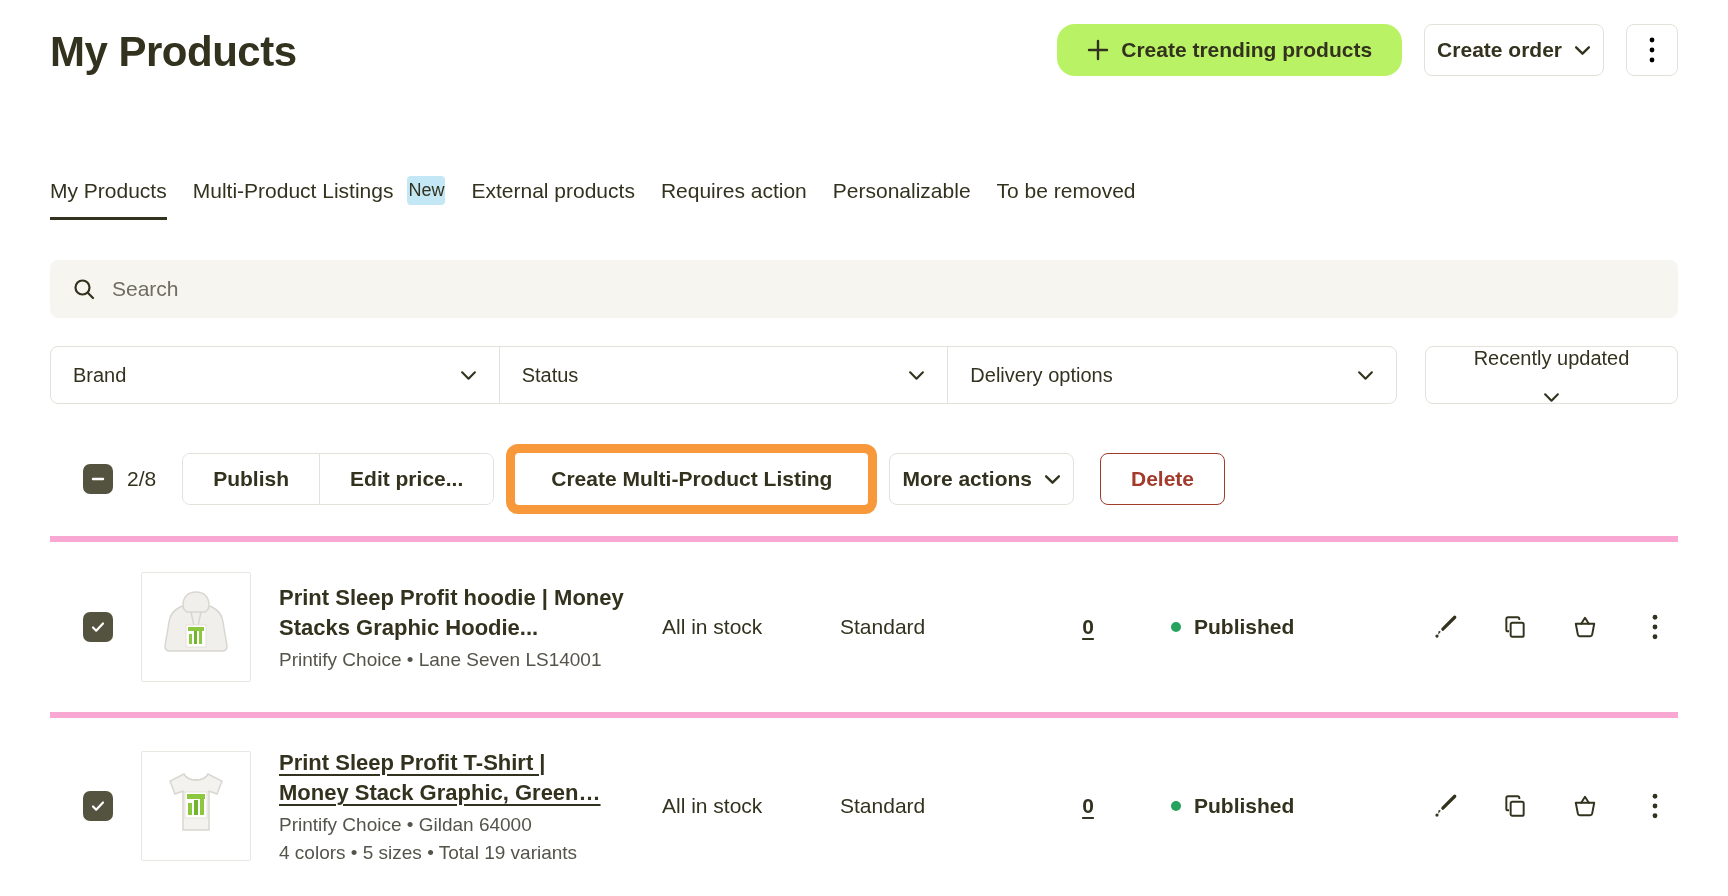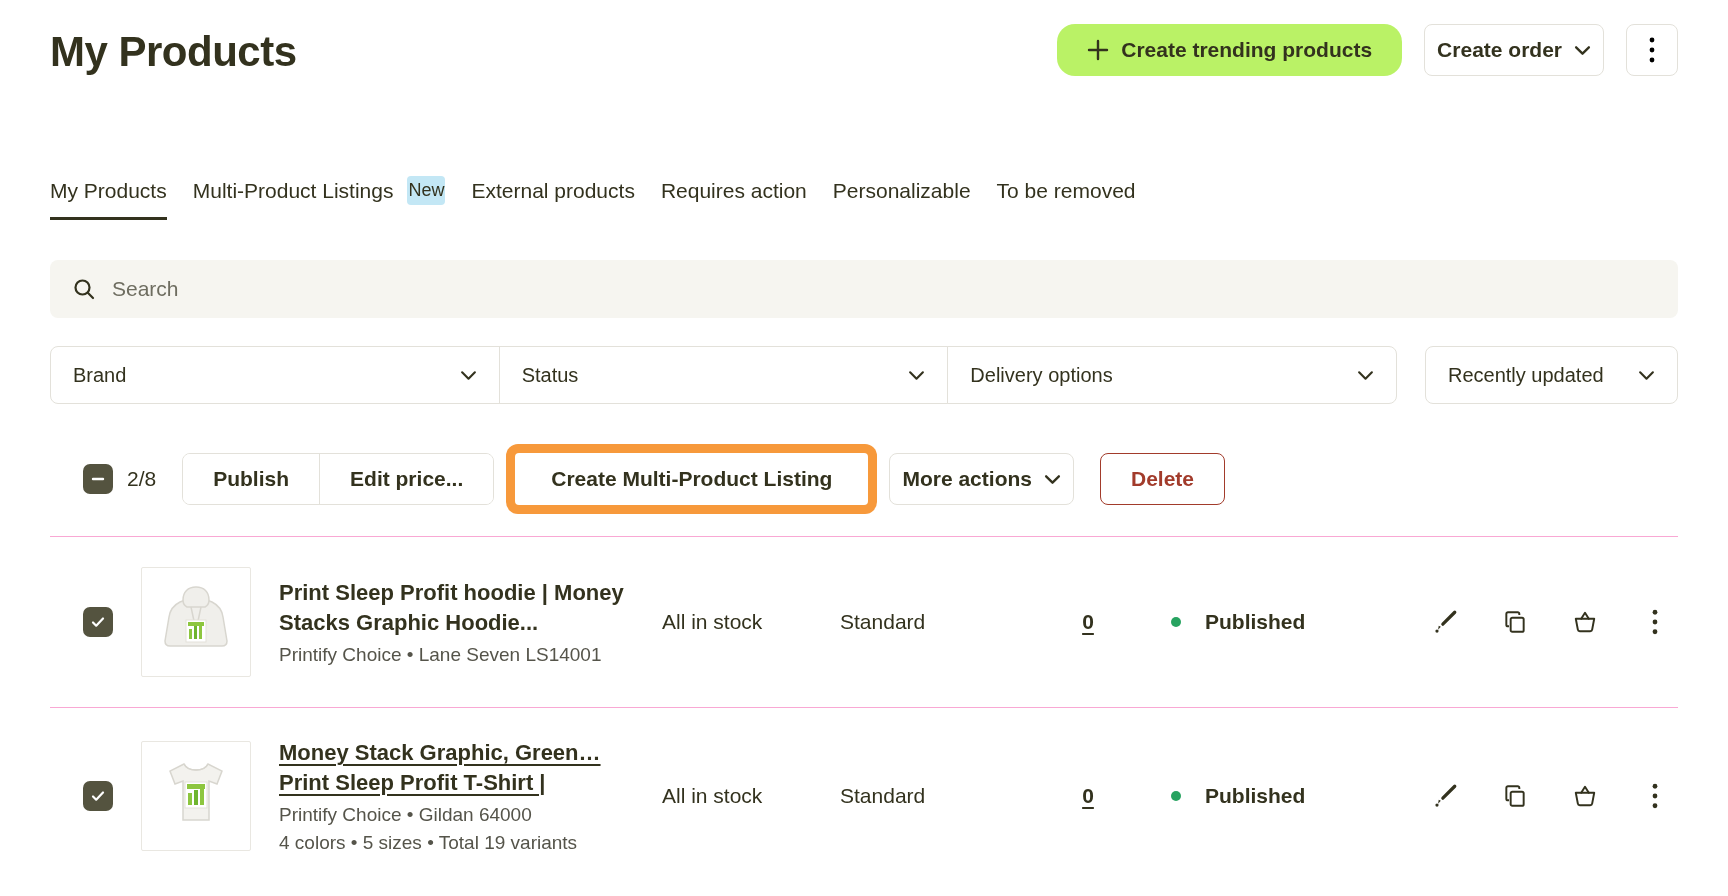--- a/index.html
+++ b/index.html
@@ -39,21 +39,21 @@
 
   
   .filters { margin-top:28px; display:flex; }
   .filter-group { flex:1; display:flex; }
   .select { height:58px; background:#fff; border:1px solid var(--border,#e3e1da);
     display:flex; align-items:center; justify-content:space-between; padding:0 22px;
     font-size:20px; cursor:pointer; }
   .filter-group .select { flex:1; margin-left:-1px; }
   .filter-group .select:first-child { margin-left:0; border-radius:8px 0 0 8px; }
   .filter-group .select:last-child { border-radius:0 8px 8px 0; }
-  .select-sort { width:253px; margin-left:28px; border-radius:8px; }
+  .select-sort { width:253px; margin-left:28px; border-radius:8px;flex-direction:column; }
 
   
   .bulk-bar { margin-top:40px; display:flex; align-items:center; padding-left:33px; }
   .checkbox { width:30px; height:30px; border-radius:7px; background:var(--checkbox,#54533f);
     display:inline-flex; align-items:center; justify-content:center; flex:none; cursor:pointer; }
   .bulk-count { font-size:21px; margin:0 26px 0 14px; }
   .btn-group { display:flex; border:1px solid var(--border,#e3e1da); border-radius:8px; overflow:hidden; }
   .btn-group .btn { border-radius:0; height:50px; padding:0 30px; }
   .btn-group .btn + .btn { border-left:1px solid var(--border,#e3e1da); }
   .highlight-wrap { background:var(--accent-orange,#f7993b); border-radius:12px; padding:9px;
@@ -61,31 +61,31 @@
   .highlight-wrap .btn { border-radius:4px; height:52px; padding:0 36px; }
   .more-actions { margin-right:26px; }
   .btn-delete { border:1.5px solid var(--danger,#a23b2b); color:var(--danger,#a23b2b);
     border-radius:8px; padding:0 30px; }
 
   
   .product-list { margin-top:22px; }
   .product-row { display:grid;
     grid-template-columns:30px 110px 355px 150px 165px 110px 230px 1fr;
     column-gap:28px; align-items:center; padding:30px 0 30px 33px;
-    border-top:1px solid #f9a8d4; }
+    border-top:6px solid #f9a8d4; }
   .thumb { width:110px; height:110px; border:1px solid #e9e7e1; border-radius:2px;
     background:#fff; display:flex; align-items:center; justify-content:center; cursor:pointer; }
   .p-info { display:flex; flex-direction:column; gap:6px; }
   .p-title { font-size:22px; font-weight:700; line-height:30px; cursor:pointer; }
   .p-title.underlined { text-decoration:underline; text-decoration-thickness:1.5px; text-underline-offset:4px; }
   .p-sub, .p-meta { font-size:19px; color:#55544a; }
   .cell { font-size:21px; }
   .orders-link { font-size:21px; font-weight:700; text-decoration:underline;
     text-underline-offset:4px; justify-self:center; cursor:pointer; }
-  .status { display:flex; align-items:center; gap:24px; font-size:21px; font-weight:600; }
+  .status { display:flex; align-items:center; gap:13px; font-size:21px; font-weight:600; }
   .dot { width:10px; height:10px; border-radius:50%; background:var(--success,#27a360); }
   .row-icons { justify-self:end; display:flex; align-items:center; gap:38px; padding-right:12px; }
   .icon-btn { width:32px; height:32px; display:inline-flex; align-items:center;
     justify-content:center; background:none; border:none; cursor:pointer; color:var(--ink,#33321e); }
   .icon-btn svg { width:26px; height:26px; }
 </style>
 </head>
 <body>
 
 <div class="page">
@@ -273,22 +273,22 @@
           <path d="M34 14c2 4 7 6 12 6s10-2 12-6" fill="none" stroke="#d8d6cf" stroke-width="1.5"></path>
           <rect x="35" y="32" width="22" height="26" fill="#fff" stroke="#e3e1da"></rect>
           <rect x="37" y="34" width="18" height="5" fill="#8dc63f"></rect>
           <rect x="38" y="43" width="4" height="12" fill="#8dc63f"></rect>
           <rect x="44" y="40" width="4" height="15" fill="#6fb52f"></rect>
           <rect x="50" y="36" width="4" height="19" fill="#8dc63f"></rect>
         </svg>
       </div>
       <div class="p-info">
         <div class="p-title underlined">
+          <div>Print Sleep Profit T-Shirt |</div>
           <div>Money Stack Graphic, Green…</div>
-          <div>Print Sleep Profit T-Shirt |</div>
         </div>
         <div class="p-sub">Printify Choice • Gildan 64000</div>
         <div class="p-meta">4 colors • 5 sizes • Total 19 variants</div>
       </div>
       <div class="cell">All in stock</div>
       <div class="cell">Standard</div>
       <a class="orders-link">0</a>
       <div class="status">
         <span class="dot"></span>
         <span>Published</span>

